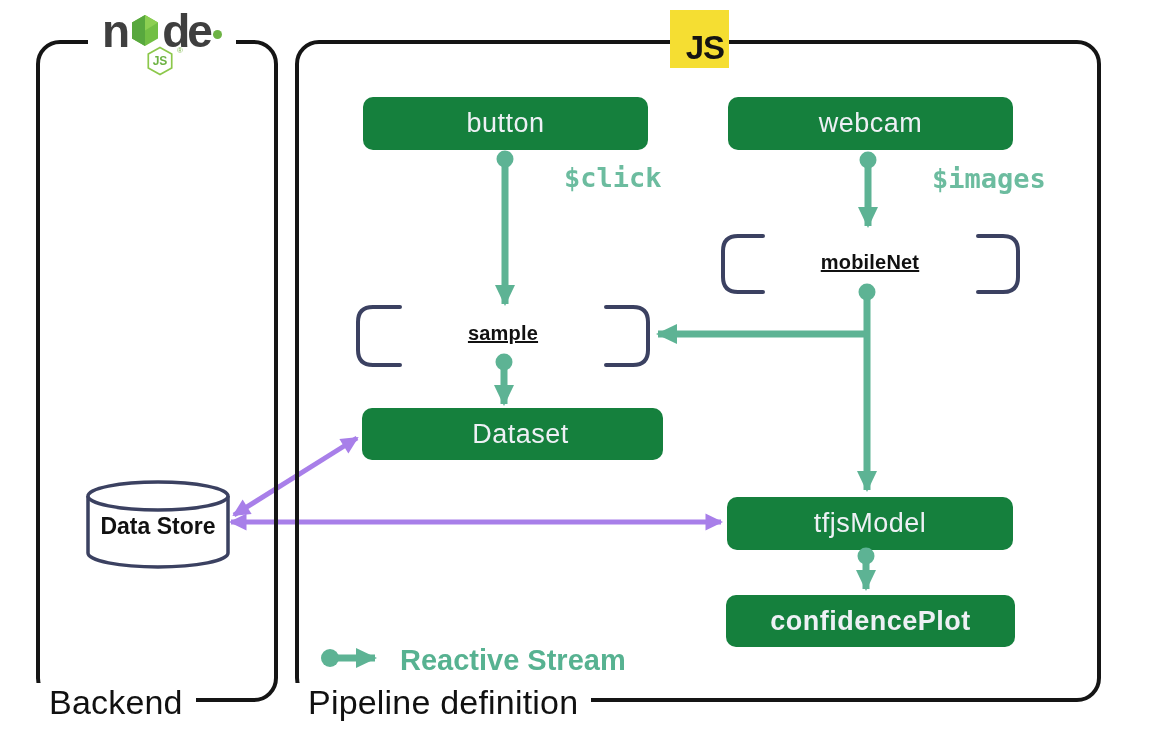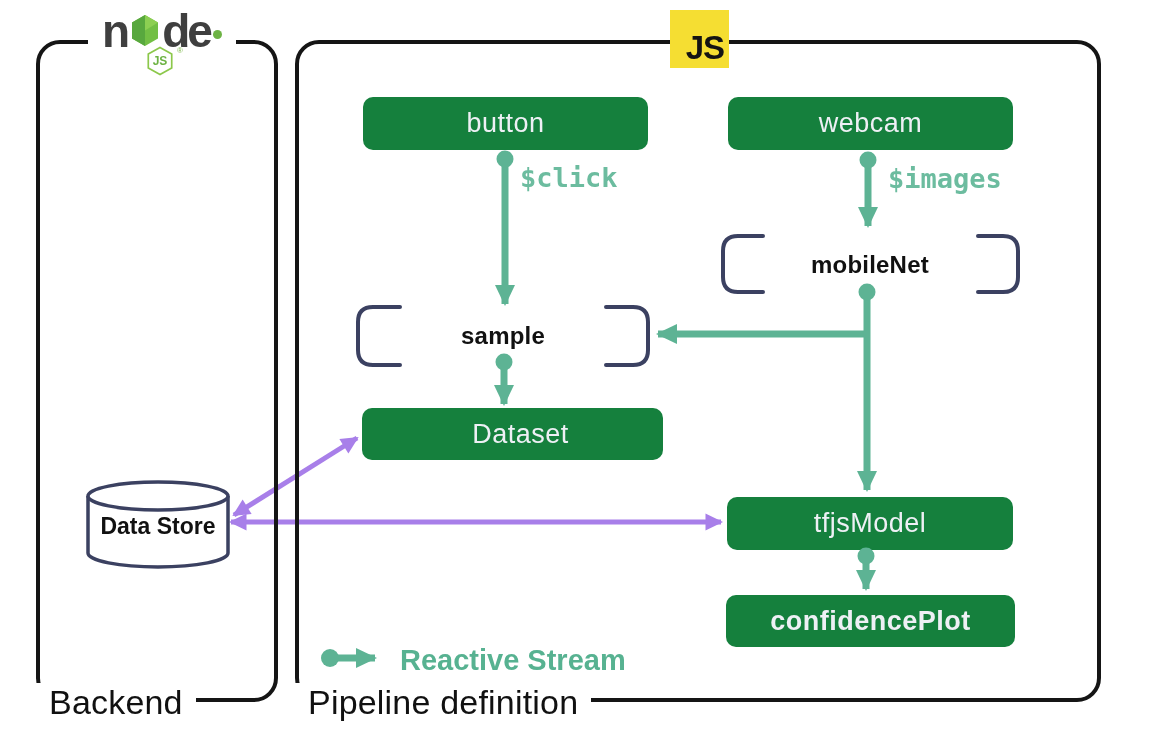--- a/index.html
+++ b/index.html
@@ -17,27 +17,27 @@
         display:flex;align-items:center;justify-content:center;
         color:#eef0f5;font-size:27px;font-weight:400;letter-spacing:.5px;}
   #box-button{left:363px;top:97px;width:285px;height:53px;}
   #box-webcam{left:728px;top:97px;width:285px;height:53px;}
   #box-dataset{left:362px;top:408px;width:285px;height:52px;padding-left:16px;}
   #box-tfjsmodel{left:727px;top:497px;width:286px;height:53px;}
   #box-confidenceplot{left:726px;top:595px;width:289px;height:52px;font-weight:bold;}
 
   
   .opname{position:absolute;z-index:6;text-align:center;color:#111111;
-          font-size:24px;font-weight:800;letter-spacing:.2px;}
+          font-size:20px;font-weight:800;letter-spacing:.2px;text-decoration:underline;}
   #label-mobilenet{left:770px;top:251px;width:200px;}
   #label-sample{left:423px;top:322px;width:160px;}
 
   
   .stream-label{position:absolute;z-index:6;color:#6cbc9f;font-weight:700;font-size:27px;
-                font-family:"DejaVu Sans Mono", monospace;}
+                font-family:"DejaVu Sans Mono", monospace;margin-left:44px;}
   #label-click{left:520px;top:162px;}
   #label-images{left:888px;top:163px;}
 
   
   #label-datastore{position:absolute;left:88px;top:513px;width:140px;text-align:center;
                    z-index:6;color:#111;font-size:23px;font-weight:800;}
 
   
   #legend-label{position:absolute;left:400px;top:644px;z-index:6;color:#57b291;
                 font-size:29px;font-weight:700;}

